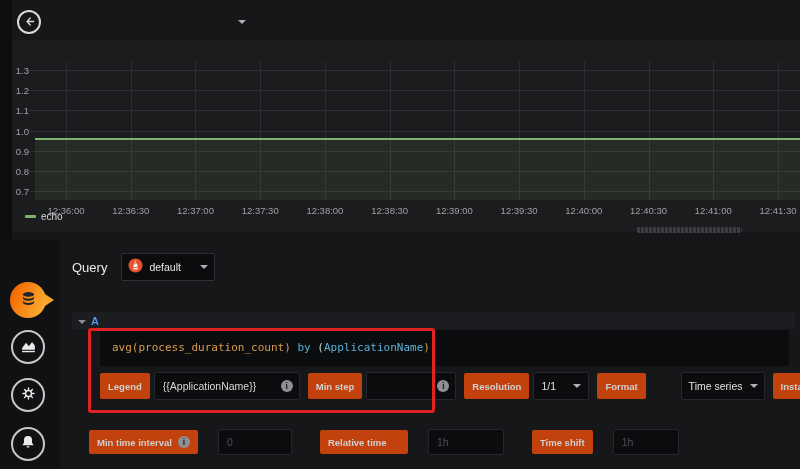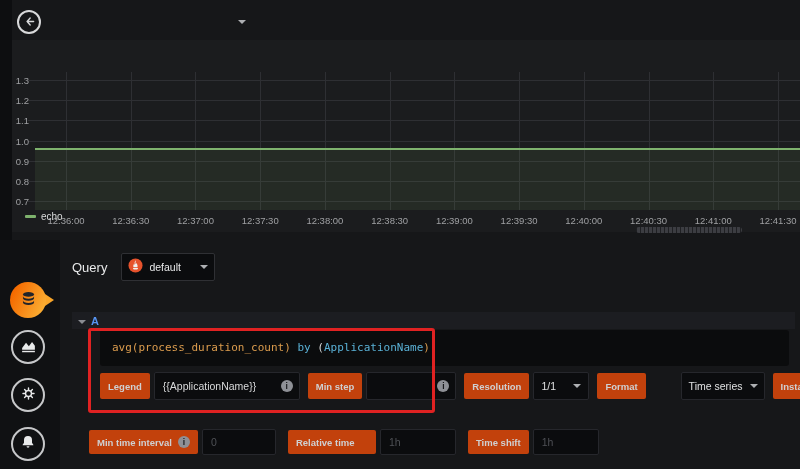--- a/index.html
+++ b/index.html
@@ -16,21 +16,21 @@
   #back-btn{left:17px;top:10px;width:20px;height:20px;border:2px solid #d8d9da;border-radius:50%;
             display:flex;align-items:center;justify-content:center;cursor:pointer;}
   #dash-title{left:49px;top:12px;font-size:13.5px;color:#e8e9ea;}
   .caret{width:0;height:0;border-left:4px solid transparent;border-right:4px solid transparent;
          border-top:4px solid #aeb0b3;display:inline-block;}
   #dash-caret{left:238px;top:20px;}
 
   
   #panel{left:12px;top:40px;width:788px;height:192px;background:#1b1c1e;}
   #panel-title{left:595px;top:5px;width:180px;text-align:center;font-size:10.5px;font-weight:700;color:#d8d9da;}
-  #plot{left:23px;top:32px;width:765px;height:138px;text-decoration:underline;}
+  #plot{left:23px;top:22px;width:765px;height:138px;text-decoration:underline;}
   .hgrid{position:absolute;left:-7px;right:0;height:1px;background:#2e2f33;}
   .vgrid{position:absolute;top:0;bottom:0;width:1px;background:#2e2f33;}
   .ytick{position:absolute;width:26px;left:-32px;text-align:right;font-size:9.5px;color:#9fa0a3;}
   .xtick{position:absolute;top:143px;width:56px;margin-left:-28px;text-align:center;font-size:9.5px;color:#9fa0a3;}
   #series-fill{position:absolute;left:0;right:0;background:rgba(126,178,109,0.10);}
   #series-line{position:absolute;left:0;right:0;height:2px;}
   #legend{left:13px;top:171px;display:flex;align-items:center;gap:5px;cursor:pointer;}
   #legend-dash{width:11px;height:3px;border-radius:1px;}
   #legend-label{font-size:10px;color:#d8d9da;}
   #resize-handle{left:636px;top:227px;width:106px;height:6px;border-radius:3px;background:#3c3d42;
@@ -61,21 +61,21 @@
   .sel{height:26px;background:#0b0c0e;border:1px solid #26272c;border-radius:2px;display:flex;
        align-items:center;justify-content:space-between;padding:0 7px;font-size:10.5px;color:#e0e1e2;
        gap:8px;cursor:pointer;white-space:nowrap;}
   .info{width:12px;height:12px;border-radius:50%;background:#8e9096;color:#17181b;font-size:8.5px;
         font-weight:700;line-height:12px;text-align:center;flex:none;}
   .info::after{content:"i";}
   .grp{margin-left:4px;}
   #toggle-box{width:44px;height:26px;background:#0b0c0e;border:1px solid #26272c;border-radius:2px;
         display:flex;align-items:center;justify-content:center;cursor:pointer;}
 
-  #time-row{left:89px;top:429px;gap:4px;}
+  #time-row{left:89px;top:429px;gap:20px;}
   .lbl.sm,.inp.sm,.sel.sm{height:24px;}
 
   
   #annotation-rect{left:88px;top:328px;width:341px;height:79px;border:3px solid #e02222;border-radius:3px;
         pointer-events:none;z-index:60;}
 
   
   .tab-circle{position:absolute;left:11px;width:30px;height:30px;border:2px solid #c7c8ca;border-radius:50%;
         display:flex;align-items:center;justify-content:center;cursor:pointer;background:#101113;z-index:2;}
   #tab-queries{left:10px;top:282px;width:36px;height:36px;border:none;background:linear-gradient(115deg,#f56a00 15%,#fbb034 90%);z-index:3;}

